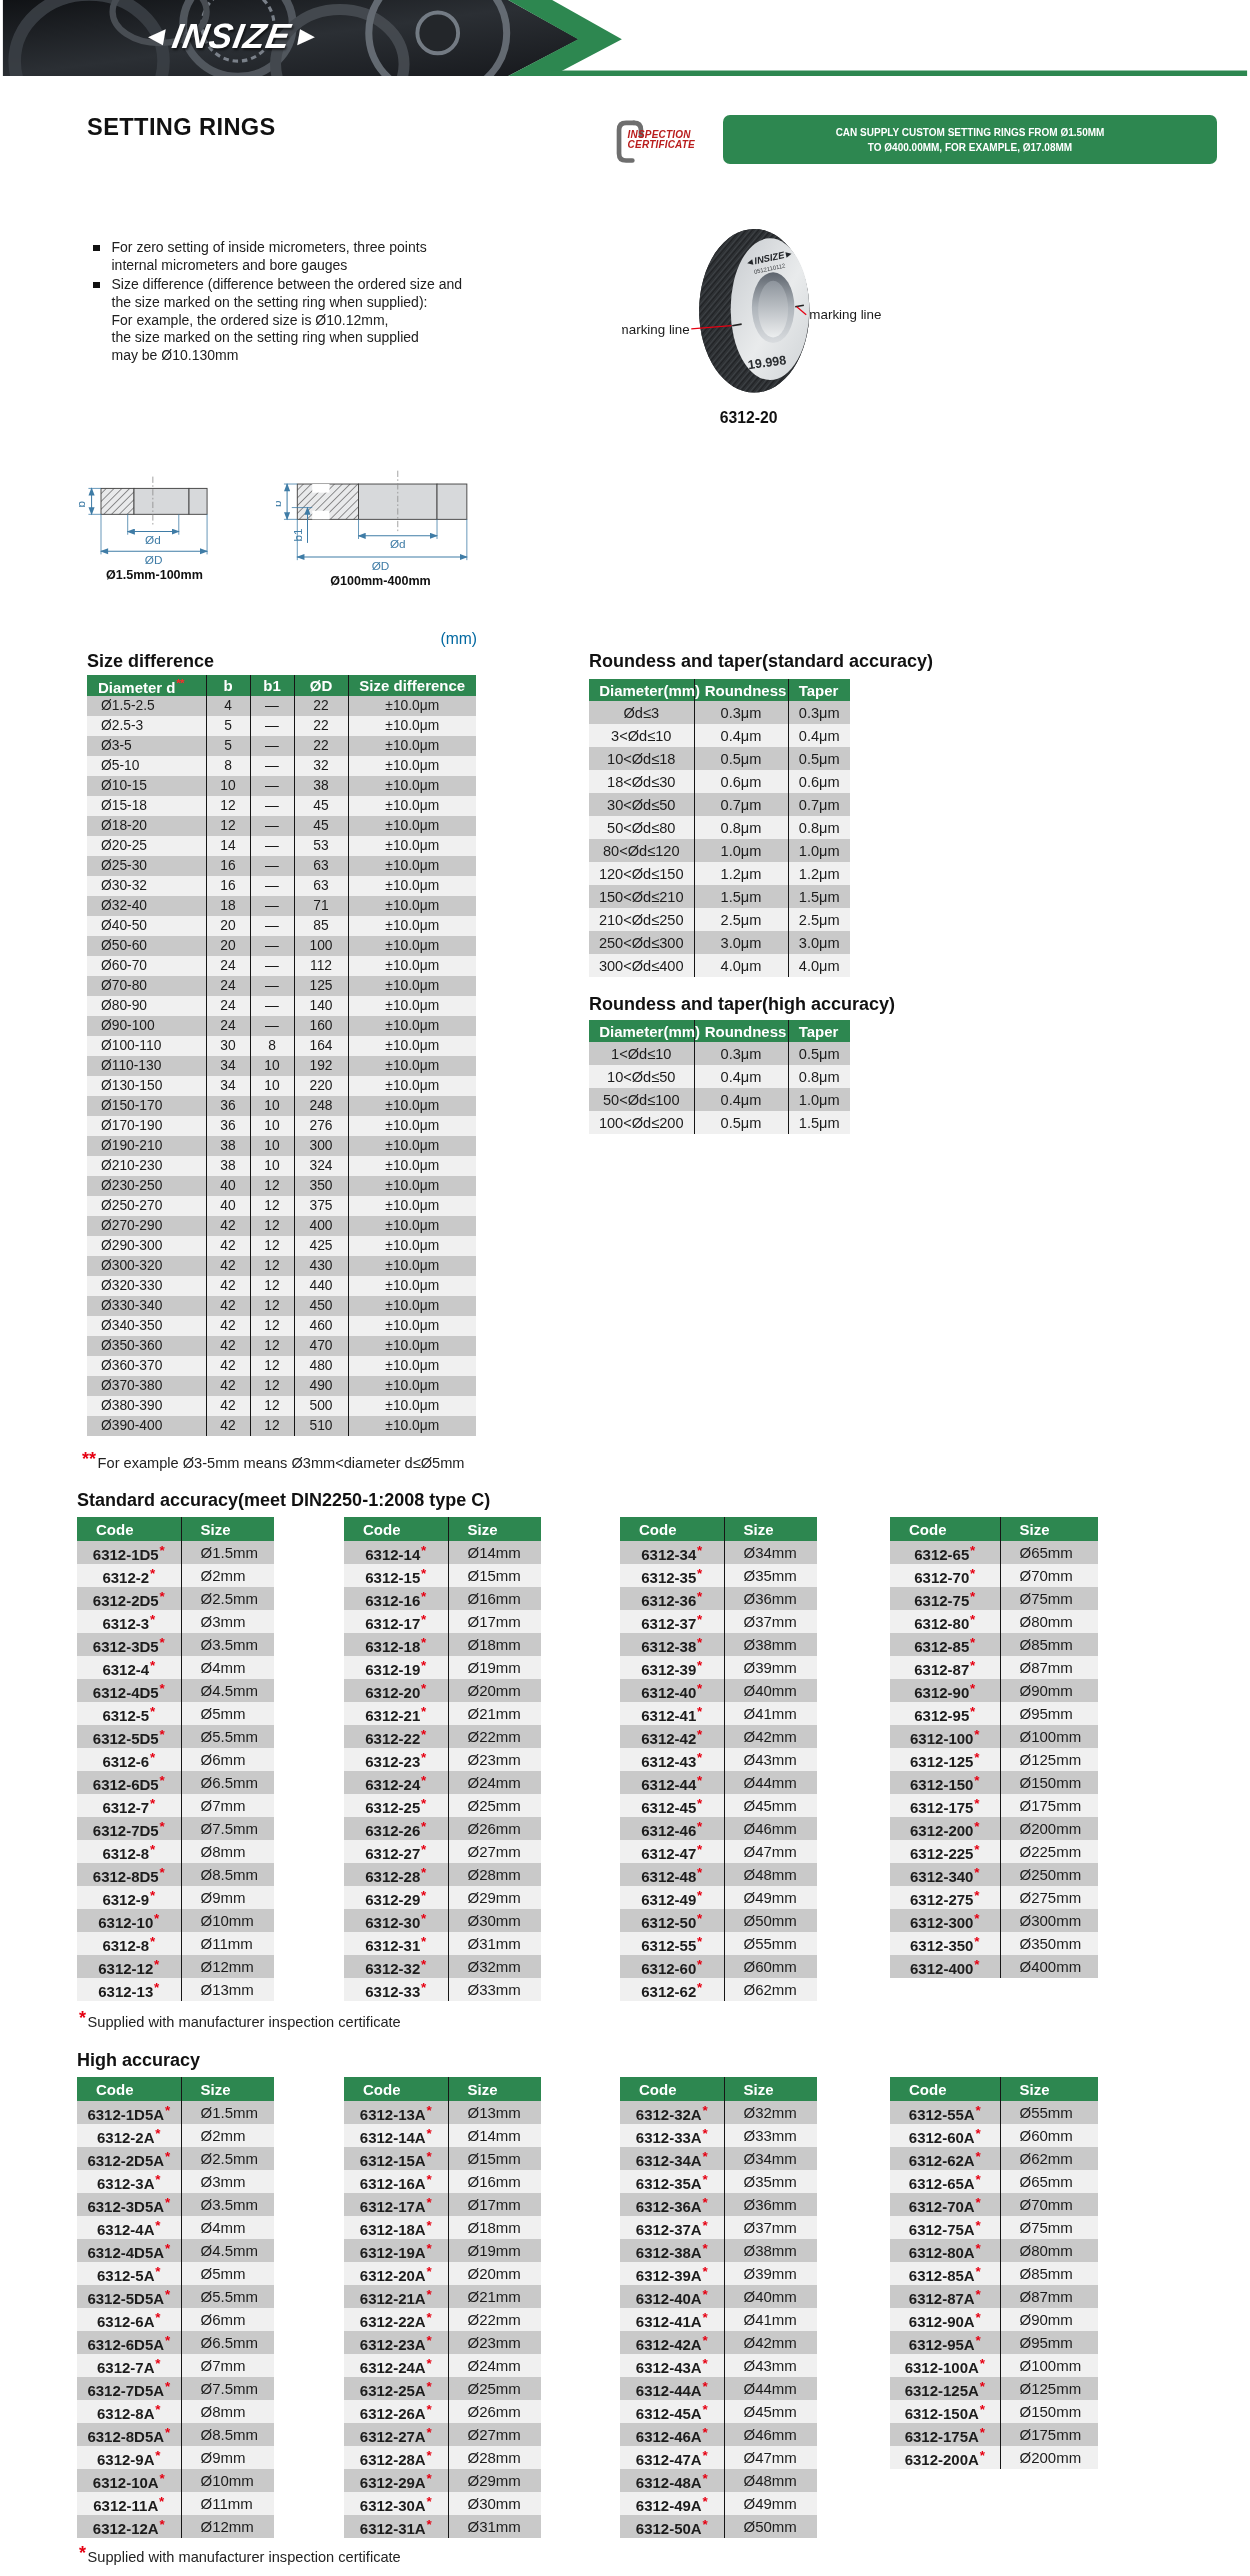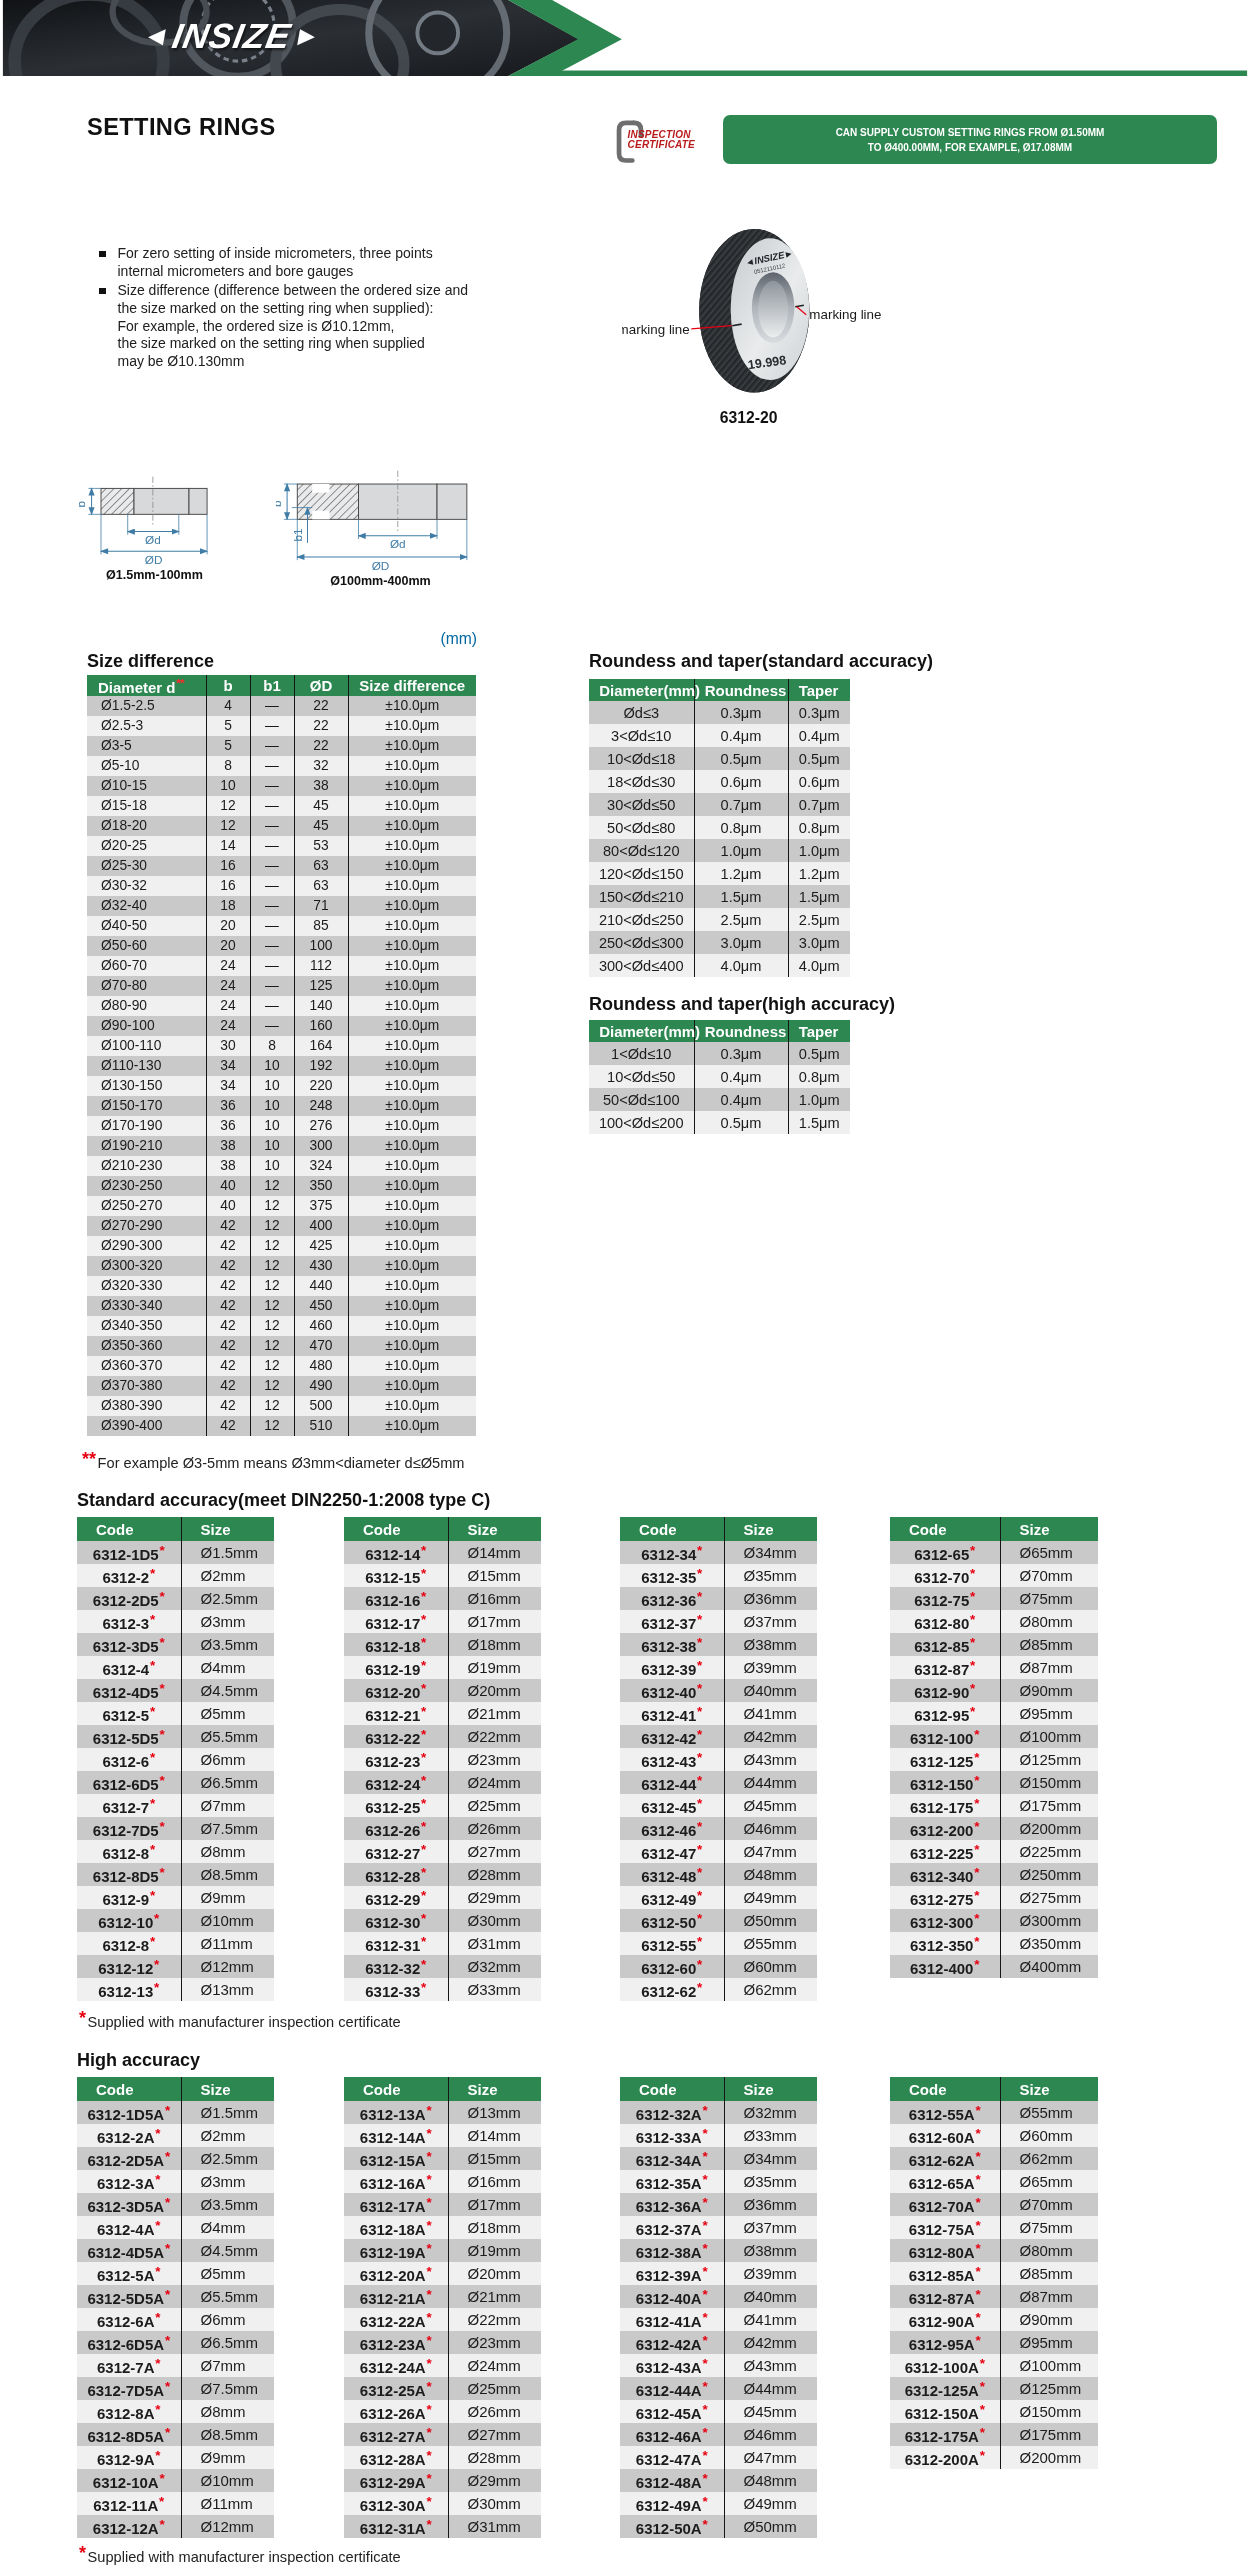--- a/index.html
+++ b/index.html
@@ -26,21 +26,21 @@
 
   .cert{position:absolute;left:615px;top:117px;width:118px;}
   .cert-icon{position:absolute;left:0;top:1.6px;}
   .cert-text{position:absolute;left:12.6px;top:12.6px;font-size:10px;font-weight:800;font-style:italic;
         color:#b91c1c;line-height:1.05;letter-spacing:0.2px;white-space:nowrap;}
   .banner{position:absolute;left:723px;top:115px;width:494px;height:49px;background:var(--green);
         border-radius:7px;color:#fff;font-weight:bold;font-size:10px;display:flex;align-items:center;
         justify-content:center;text-align:center;white-space:pre-line;line-height:1.5;}
 
   
-  .features{position:absolute;left:83px;top:231px;margin:14px;padding:0;list-style:none;width:543px;}
+  .features{position:absolute;left:83px;top:231px;margin:8px;padding:0;list-style:none;width:543px;}
   .features li{position:relative;padding-left:20.5px;margin-bottom:1.6px;font-size:14px;
         line-height:1.27;color:#202020;}
   .features li::before{content:"";position:absolute;left:2.4px;top:5.5px;width:6.3px;height:6.3px;background:#111;}
   .features .ft{white-space:pre-line;}
 
   
   .svgblock{position:absolute;}
   text{font-family:"Liberation Sans",sans-serif;}
 
   

